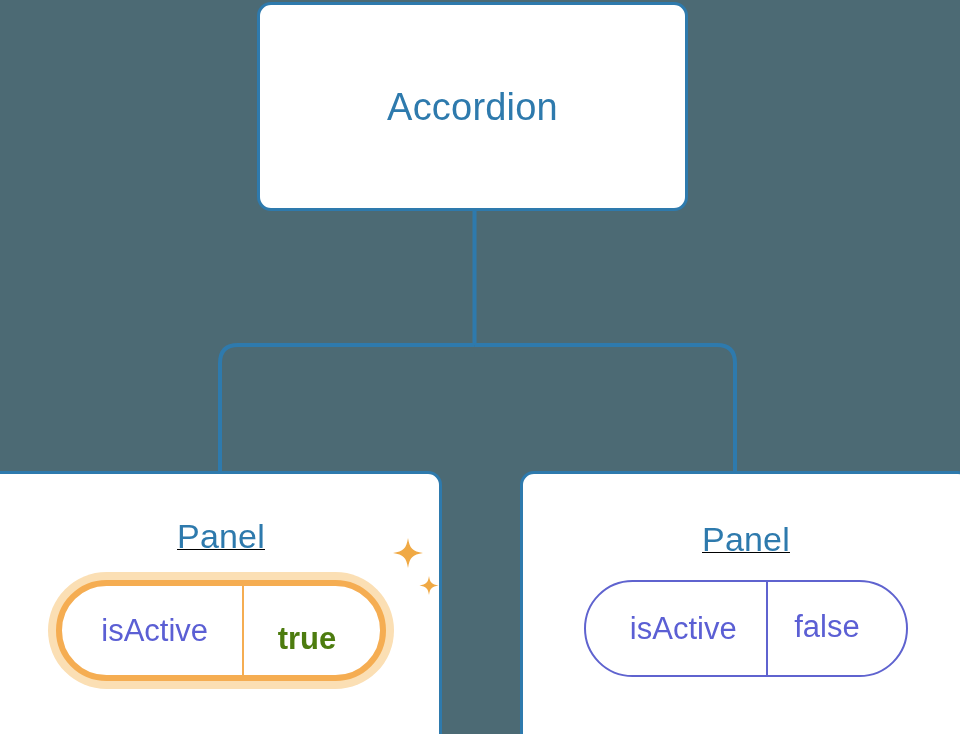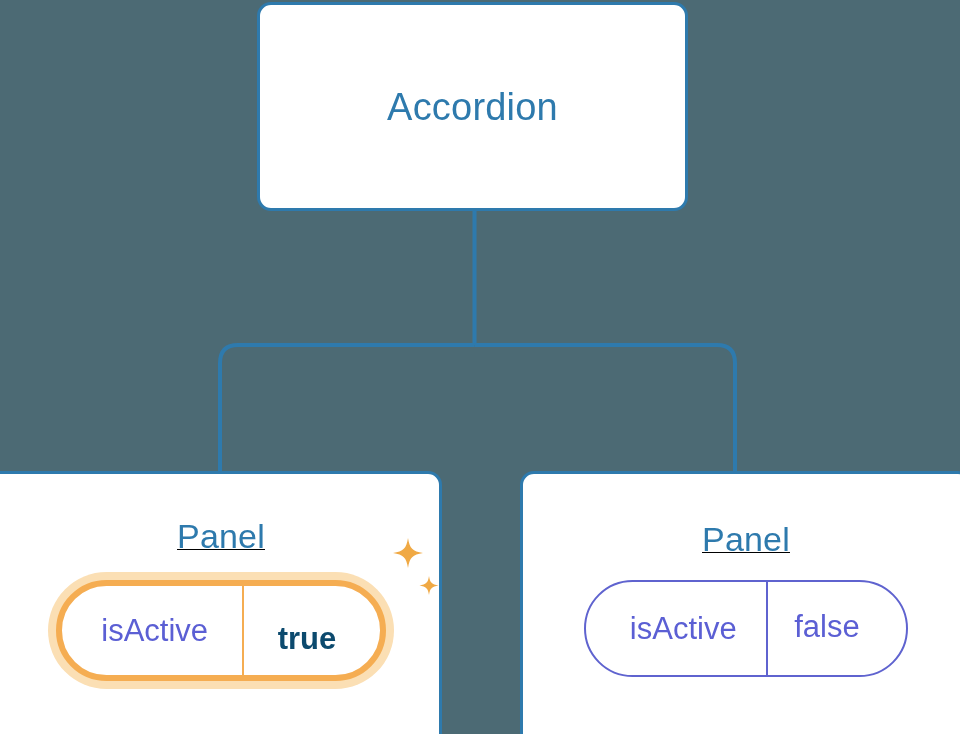--- a/index.html
+++ b/index.html
@@ -135,21 +135,21 @@
     color: #5b5fd4;
     padding: 0 30px 0 36px;
     min-width: 180px;
   }
   .pill.highlight .pill-div {
     width: 2px;
     background: #f5ad52;
     flex: 0 0 2px;
   }
   .pill.highlight .pill-val {
-    color: #0c4a6e;
+    color: #4d7c0f;
     font-weight: bold;
     padding: 16px 44px 0 34px;
     min-width: 120px;
   }
 
   
   .pill.plain {
     border: 2px solid #5f63cf;
     height: 97px;
   }

